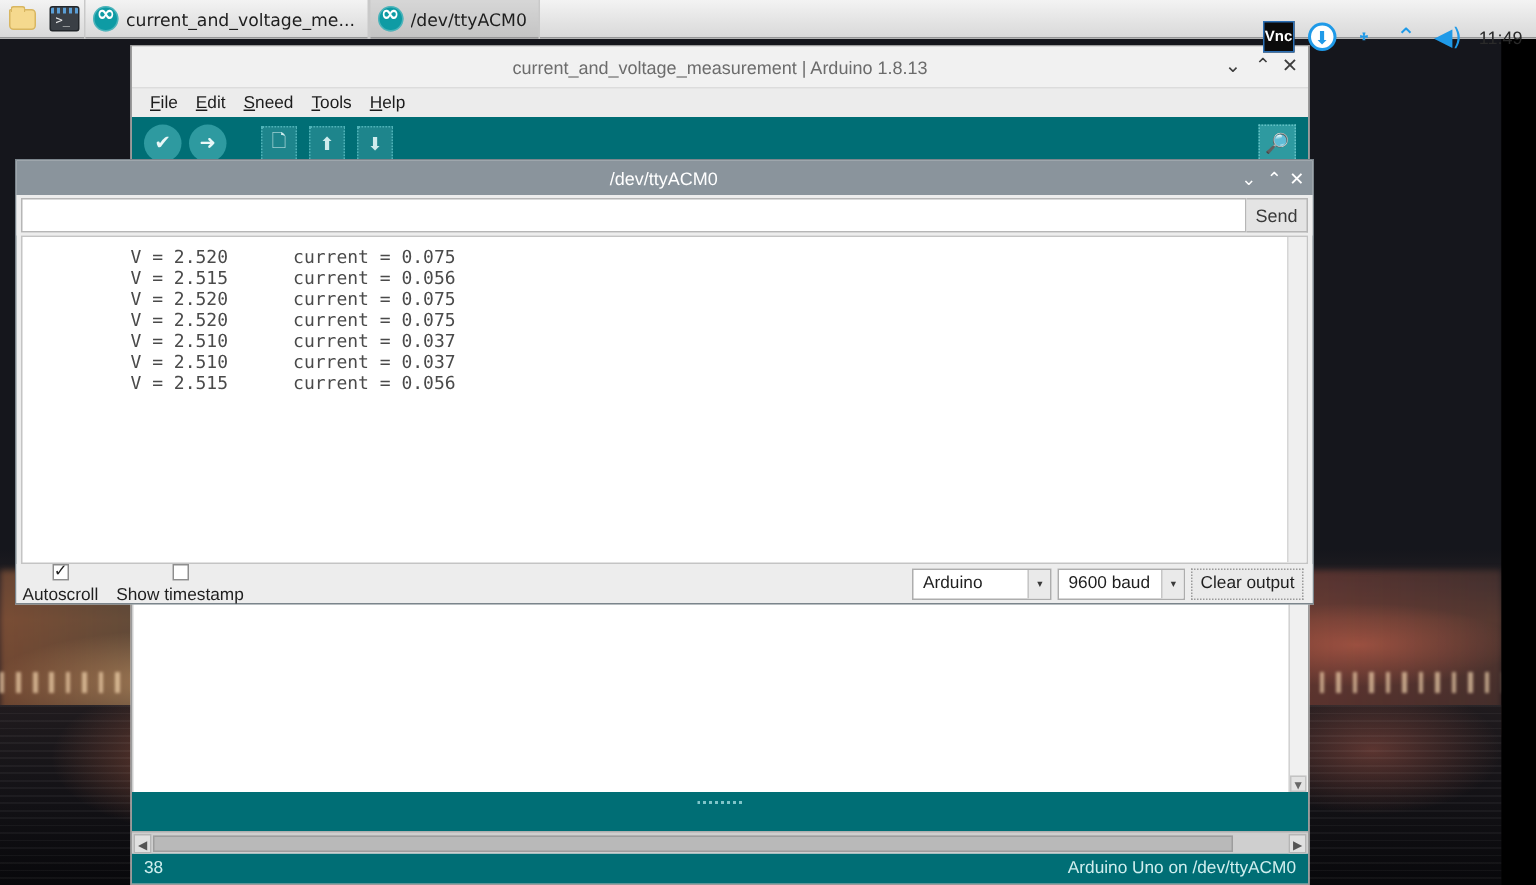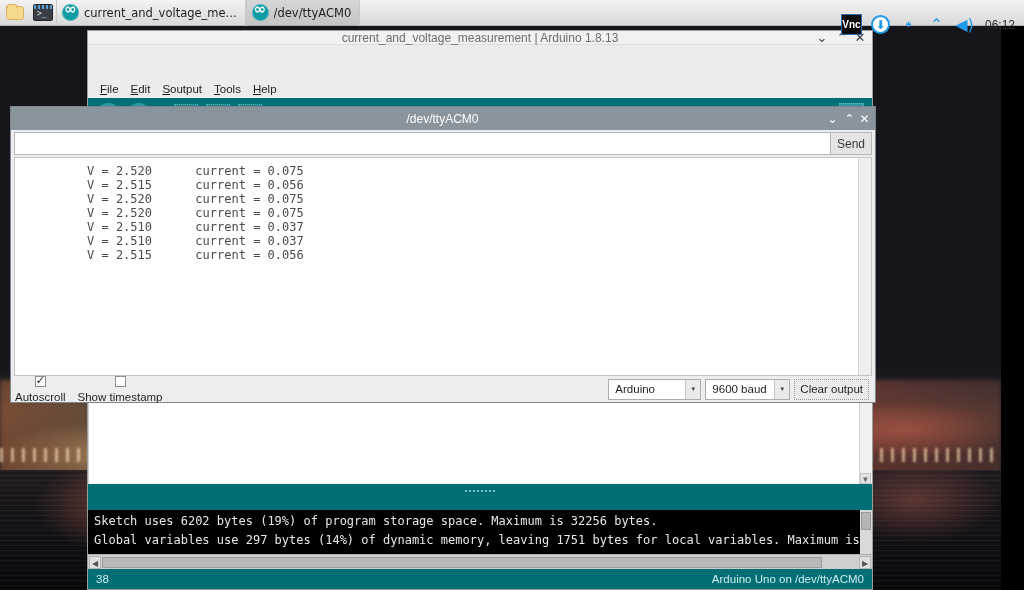--- a/index.html
+++ b/index.html
@@ -97,29 +97,29 @@
   #bt-ico span, #wifi-ico span, #vol-ico span { color:#1f9ae8; font-size:16px; line-height:19px; display:block; text-align:center; }
   #clock { font-size:12px; color:#2a2a2a; font-family:"Liberation Sans",sans-serif; padding-left:2px; }
 
   
   #ide {
     position:absolute; left:87px; top:30px; width:786px; height:560px;
     background:#ececec; border:1px solid #9b9b9b; z-index:10;
     display:flex; flex-direction:column;
   }
   #ide-titlebar {
-    height:14px; background:#f1f1f1; border-bottom:1px solid #dcdcdc;
+    height:28px; background:#f1f1f1; border-bottom:1px solid #dcdcdc;
     display:flex; align-items:center; position:relative; flex:0 0 auto;
   }
   #ide-title {
     flex:1 1 auto; text-align:center; font-size:12px; color:#6c6c6c;
     font-family:"Liberation Sans",sans-serif; white-space:nowrap; overflow:hidden;
   }
   .wc { width:20px; height:27px; display:flex; align-items:center; justify-content:center; color:#3d3d3d; font-size:13px; cursor:default; }
-  #ide-menubar { height:19px; background:#ececec; display:flex; align-items:center; padding-left:6px; gap:0; flex:0 0 auto;margin-top:34px; }
+  #ide-menubar { height:19px; background:#ececec; display:flex; align-items:center; padding-left:6px; gap:0; flex:0 0 auto; }
   .menu-item { font-size:11.5px; color:#1c1c1c; padding:0 6px; font-family:"Liberation Sans",sans-serif; cursor:default; }
   .menu-item u { text-decoration: underline; }
   #ide-toolbar {
     height:35px; background:#006e75; display:flex; align-items:center; padding:0 8px;
     gap:5px; position:relative; flex:0 0 auto;
   }
   .tb-round { width:25px; height:25px; border-radius:50%; background:#2e9aa0; display:flex; align-items:center; justify-content:center; color:#e9f7f7; font-size:13px; cursor:default; }
   .tb-sq { width:24px; height:24px; background:#1e858c; border:1px dotted #4fb3b8; display:flex; align-items:center; justify-content:center; color:#cfeced; font-size:12px; margin-left:3px; cursor:default; }
   #tb-gap { width:10px; }
   #tb-search { position:absolute; right:8px; top:5px; width:25px; height:25px; background:#2e9aa0; border:1px dotted #63c0c4; display:flex; align-items:center; justify-content:center; color:#e2f5f5; font-size:13px; cursor:default; }
@@ -263,38 +263,38 @@
         </div>
       <div id="bt-ico" class="tray-ico">
           <span>᛭</span>
         </div>
       <div id="wifi-ico" class="tray-ico">
           <span>⌃</span>
         </div>
       <div id="vol-ico" class="tray-ico">
           <span>◀)</span>
         </div>
-      <div id="clock">06:12</div>
+      <div id="clock">11:49</div>
     </div>
   </div>
 
   <div id="ide">
 
     <div id="ide-titlebar">
       <div style="width:60px"></div>
       <div id="ide-title">current_and_voltage_measurement | Arduino 1.8.13</div>
       <div class="wc">⌄</div>
       <div class="wc">⌃</div>
       <div class="wc" style="padding-right:4px">✕</div>
     </div>
 
     <div id="ide-menubar">
       <div class="menu-item"><u>F</u><span>ile</span></div>
       <div class="menu-item"><u>E</u><span>dit</span></div>
-      <div class="menu-item"><u>S</u><span>output</span></div>
+      <div class="menu-item"><u>S</u><span>need</span></div>
       <div class="menu-item"><u>T</u><span>ools</span></div>
       <div class="menu-item"><u>H</u><span>elp</span></div>
     </div>
 
     <div id="ide-toolbar">
       <div class="tb-round">
           <span>✔</span>
         </div>
       <div class="tb-round">
           <span>➜</span>
@@ -330,27 +330,20 @@
       <div id="editor-vscroll">
         <div class="sb-arrow" style="top:0">▲</div>
         <div id="editor-vthumb"></div>
         <div class="sb-arrow" style="bottom:0">▼</div>
       </div>
     </div>
 
     <div id="ide-divider"></div>
     <div id="ide-progress"></div>
 
-    <div id="ide-console">
-      <div>Sketch uses 6202 bytes (19%) of program storage space. Maximum is 32256 bytes.</div>
-      <div>Global variables use 297 bytes (14%) of dynamic memory, leaving 1751 bytes for local variables. Maximum is</div>
-      <div id="console-vscroll">
-        <div id="console-vthumb"></div>
-      </div>
-    </div>
 
     <div id="ide-hscroll">
       <div class="hs-arrow" style="left:1px">◀</div>
       <div id="ide-hthumb"></div>
       <div class="hs-arrow" style="right:1px">▶</div>
     </div>
 
     <div id="ide-status">
       <div>38</div>
       <div>Arduino Uno on /dev/ttyACM0</div>

